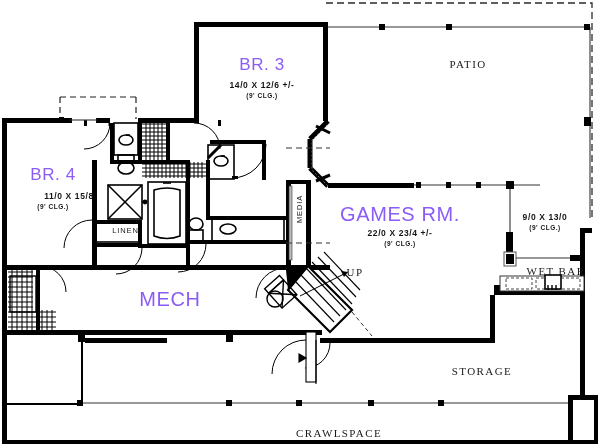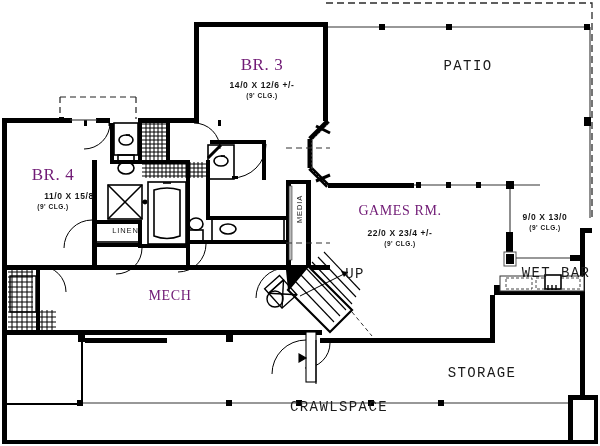--- a/index.html
+++ b/index.html
@@ -27,45 +27,45 @@
   }
   .lbl {
     position: absolute;
     color: #111111;
     white-space: nowrap;
     text-align: center;
     line-height: 1.05;
     user-select: none;
   }
   .room-name {
-    font-family: Liberation Serif, serif;
+    font-family: Liberation Sans, sans-serif;
     font-size: 17px;
     letter-spacing: 0.6px;
-    color: #701a75;
+    color: #8b5cf6;
   }
   .room-name.big {
-    font-size: 14px;
+    font-size: 20px;
   }
   .dim {
     font-family: "Liberation Sans", sans-serif;
     font-size: 8.5px;
     font-weight: bold;
     letter-spacing: 0.6px;
     color: #141414;
   }
   .clg {
     font-family: "Liberation Sans", sans-serif;
     font-size: 6.5px;
     font-weight: bold;
     letter-spacing: 0.5px;
     color: #141414;
   }
   .small-caps {
-    font-family: Liberation Mono, monospace;
-    font-size: 14px;
+    font-family: Liberation Serif, serif;
+    font-size: 11px;
     font-weight: normal;
     letter-spacing: 1.4px;
     color: #1a1a1a;
   }
   .tiny-caps {
     font-family: "Liberation Sans", sans-serif;
     font-size: 7.5px;
     font-weight: normal;
     letter-spacing: 0.9px;
     color: #1a1a1a;
@@ -477,17 +477,17 @@
   <div class="lbl small-caps centered" style="left:468px; top:59px;">PATIO</div>
 
   <div class="lbl tiny-caps centered" style="left:118px; top:227px;padding-left:15px;">LINEN</div>
 
   <div class="lbl tiny-caps vert" style="left:280px; top:205px; width:40px;">MEDIA</div>
 
   <div class="lbl small-caps centered" style="left:556px; top:266px;">WET BAR</div>
 
   <div class="lbl small-caps centered" style="left:482px; top:366px;">STORAGE</div>
 
-  <div class="lbl small-caps centered" style="left:339px; top:400px;">CRAWLSPACE</div>
+  <div class="lbl small-caps centered" style="left:339px; top:428px;">CRAWLSPACE</div>
 
   <div class="lbl small-caps centered" style="left:355px; top:267px;">UP</div>
 
 </div>
 
 </body></html>

